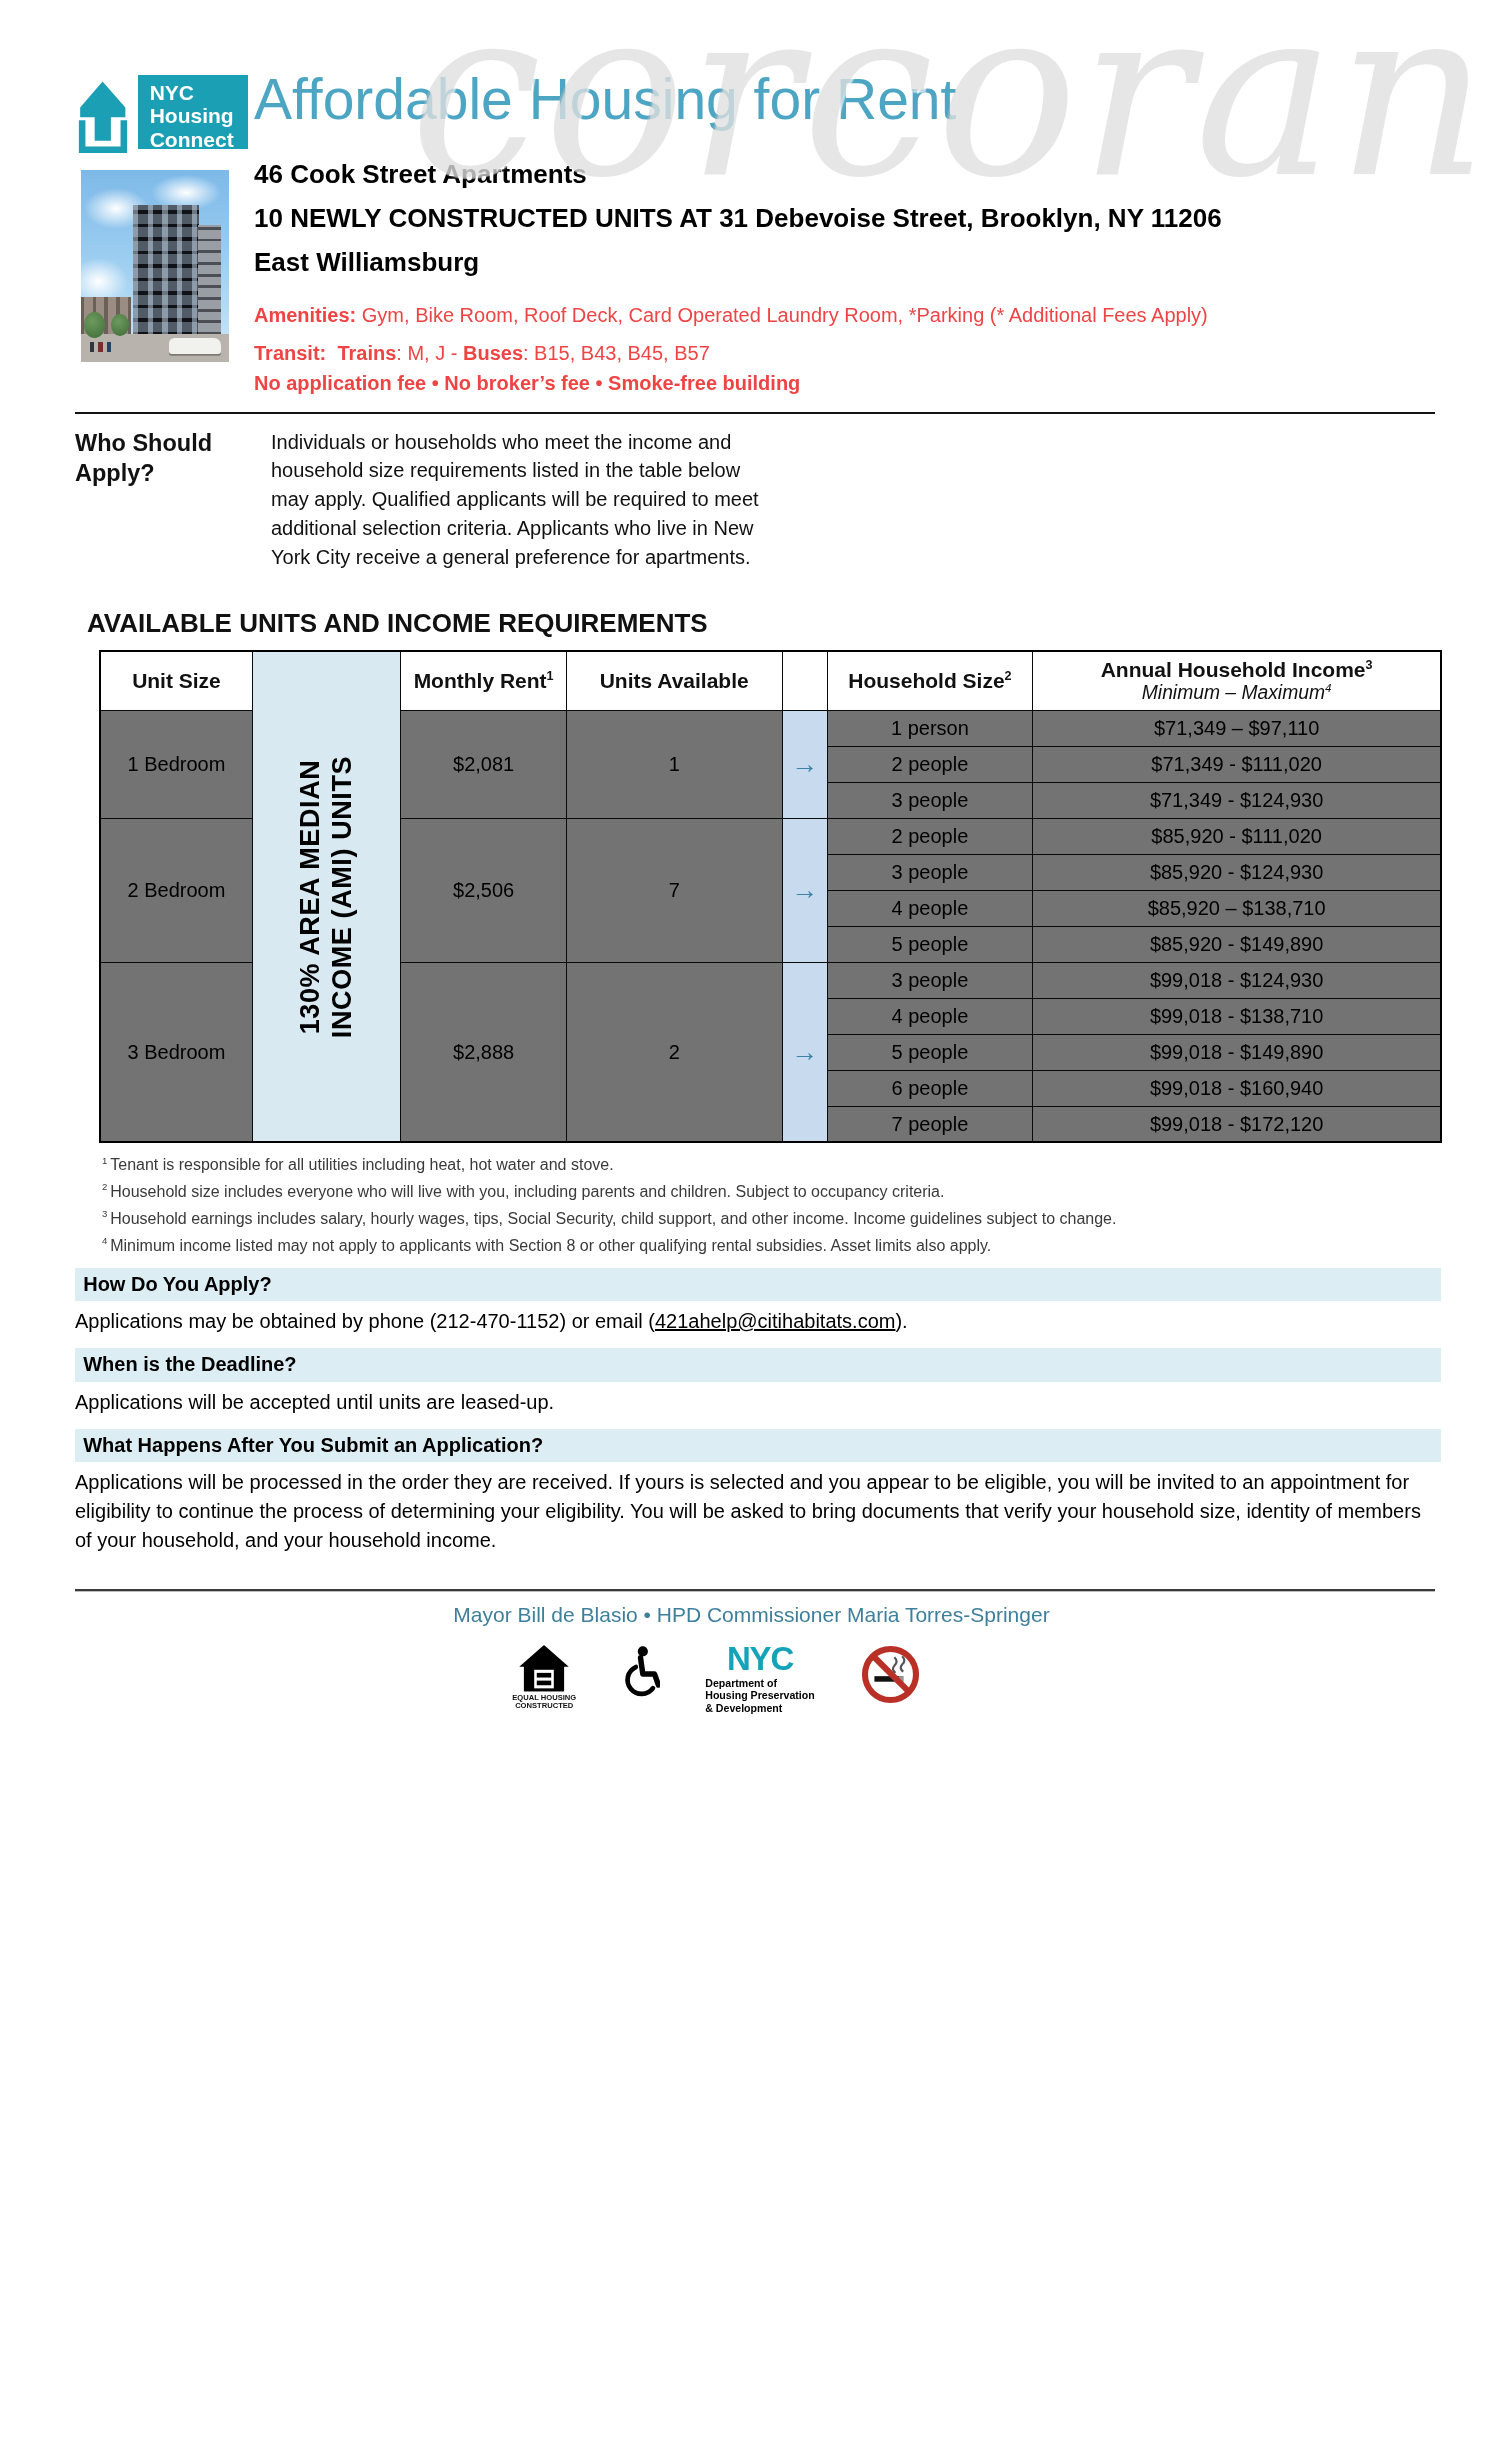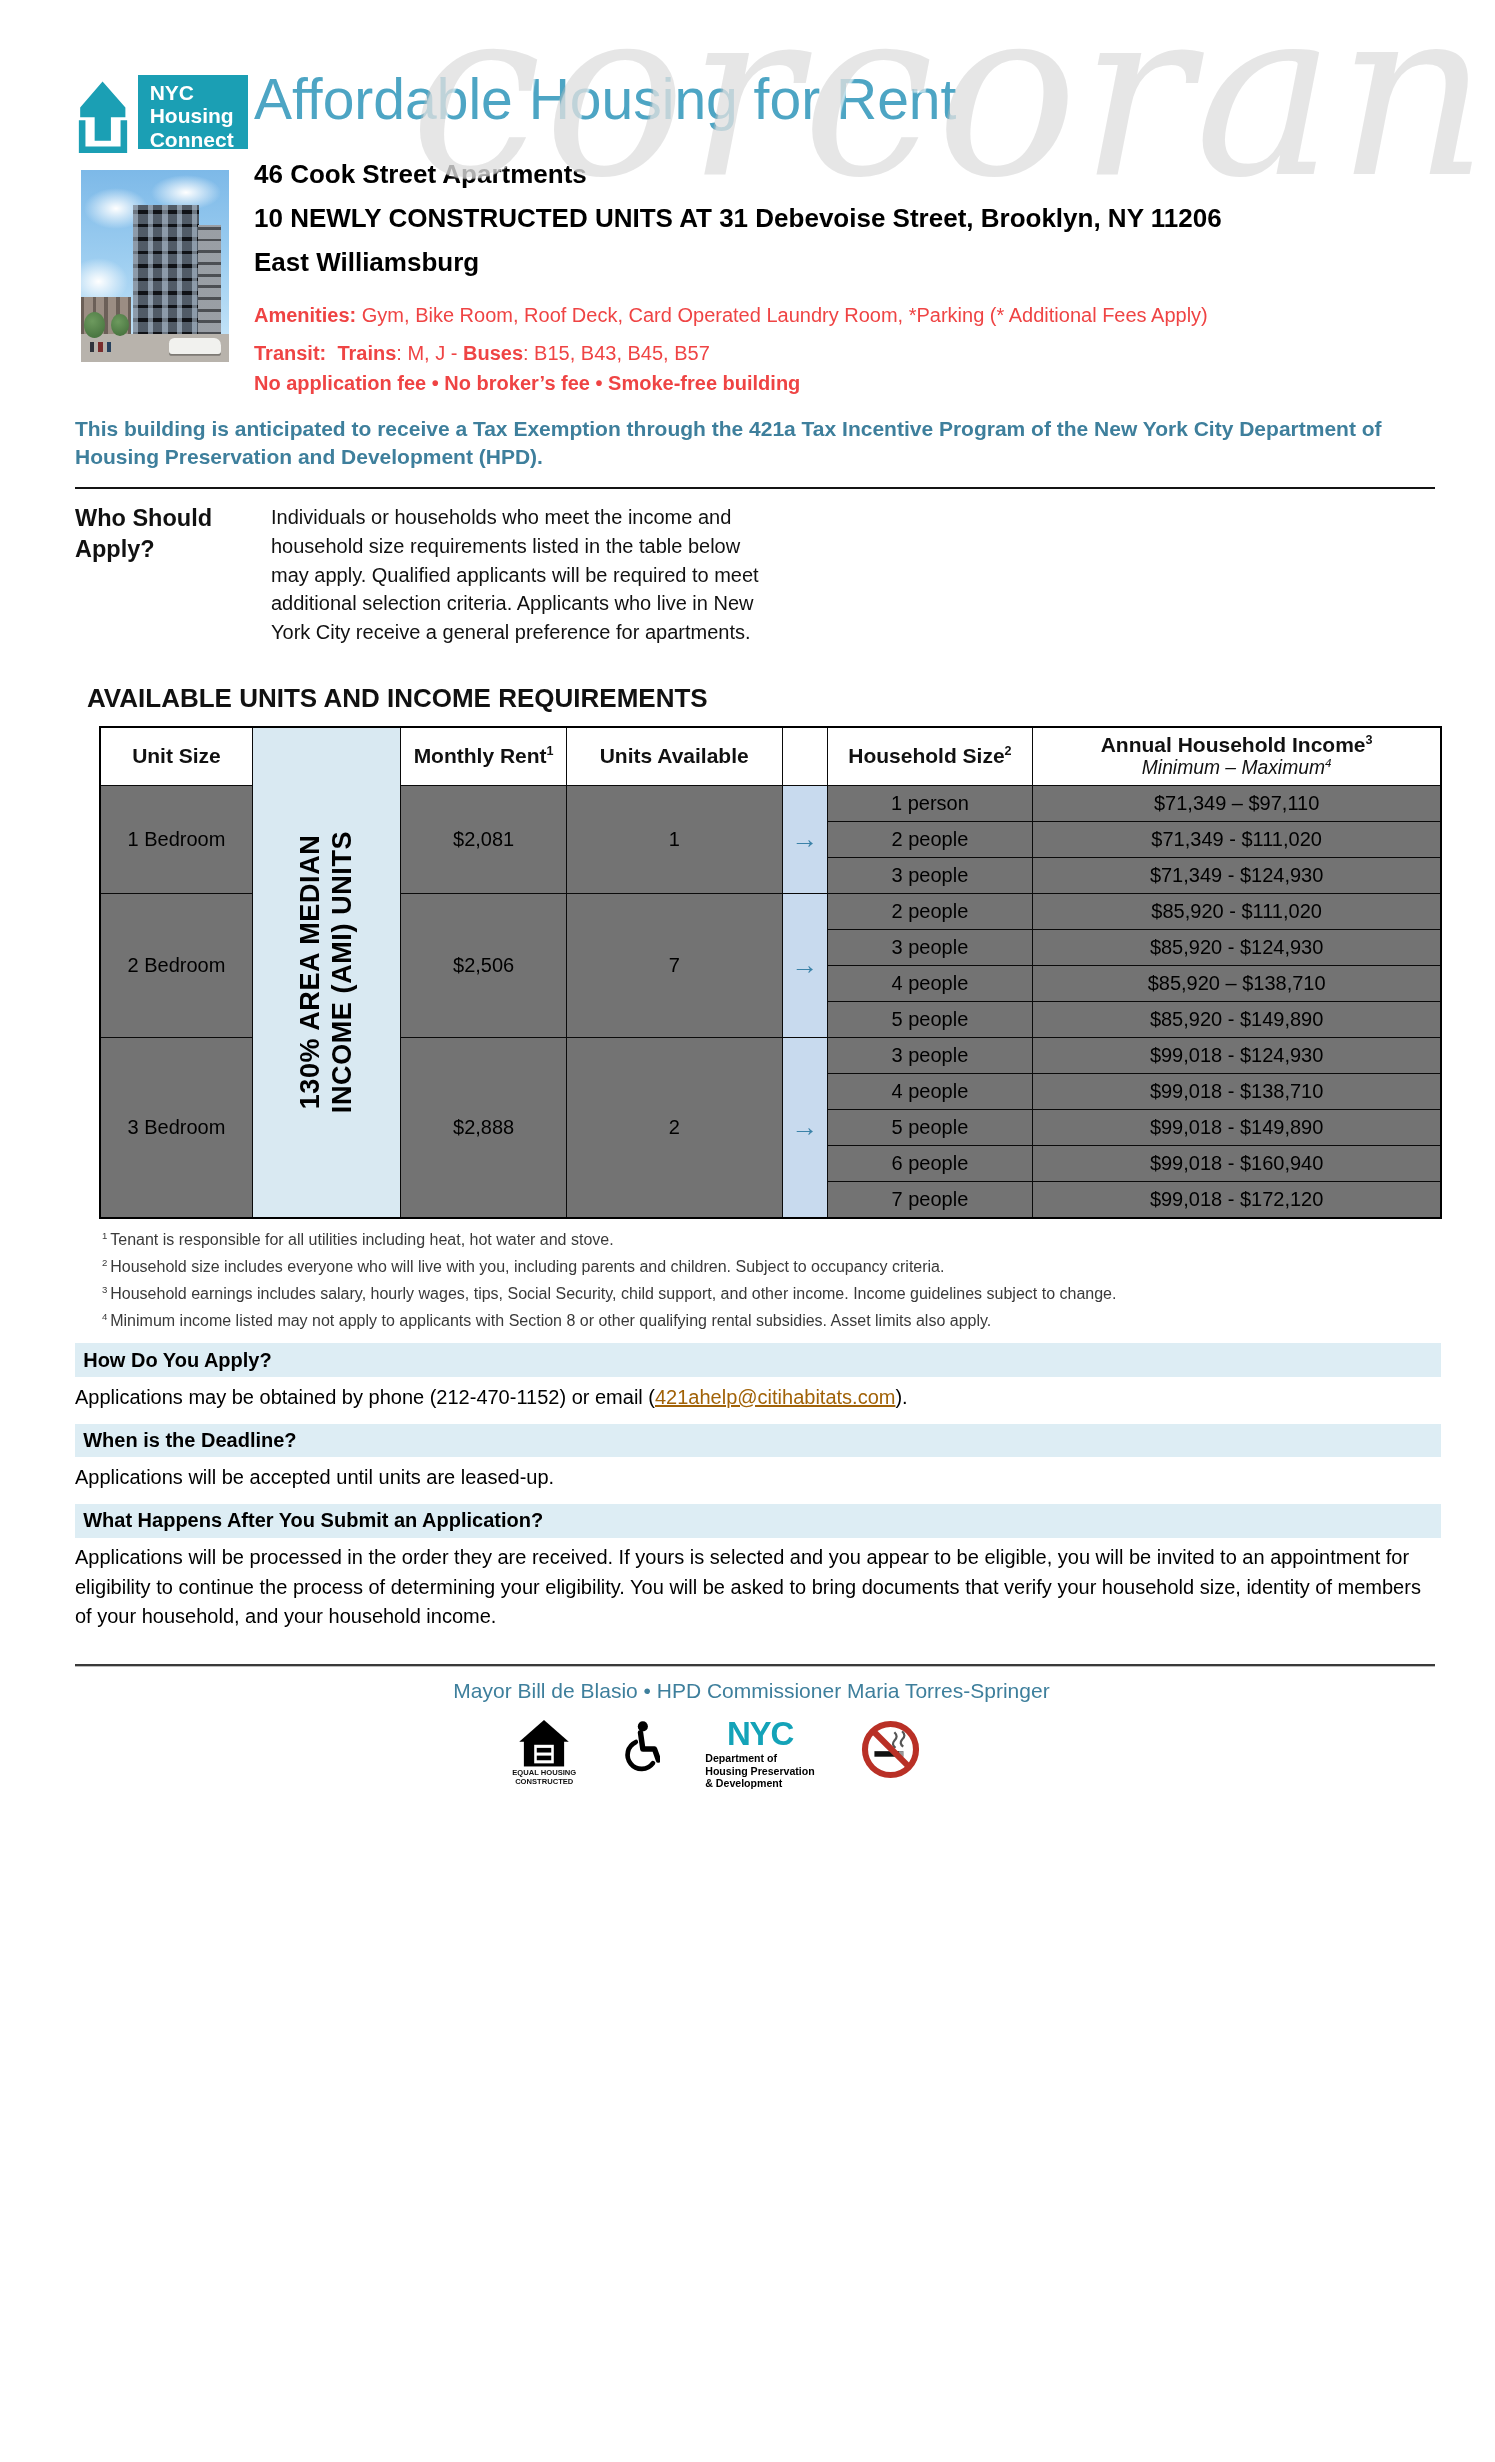--- a/index.html
+++ b/index.html
@@ -86,21 +86,21 @@
     width:487px; text-align:center; font-size:27px; font-weight:bold; color:#000; line-height:1.18; letter-spacing:0.6px;
   }
   
   .footnotes { margin:10.6px 0 0 94px; width:1337px; font-size:16px; color:#3a3a3a; }
   .fn { margin-bottom:5.3px; line-height:1.35; }
   .fn sup { margin-right:2.9px; }
   
   .sections { margin-left:67px; width:1366px; }
   .band { background:#ddedf4; font-size:20px; font-weight:bold; color:#000; padding:5.3px 8.2px; margin-top:11.7px; }
   .section-body { font-size:20px; line-height:1.46; margin-top:5.9px; color:#000; }
-  a.mail { color:#a16207; text-decoration:underline; }
+  a.mail { color:#000000; text-decoration:underline; }
   
   .footer-rule { margin:33px 0 0 67px; width:1360px; border:none; border-top:2.3px solid #3a3a3a; border-bottom:1.2px solid #bbb; }
   .mayor { text-align:center; font-size:21px; color:#3e7f9c; margin-top:11.7px; }
   .logos { display:flex; justify-content:center; align-items:flex-start; gap:45px; margin-top:16.4px; transform:translateX(-35px); }
   .logo-item { display:flex; flex-direction:column; align-items:center; }
   .eho-caption { font-size:7.6px; font-weight:bold; line-height:1.1; text-align:center; letter-spacing:0; margin-top:1.2px; }
   .nyc-word { font-size:33px; font-weight:900; color:#14a3b8; letter-spacing:-1.2px; line-height:0.9; font-family:"Liberation Sans", sans-serif; }
   .hpd-lines { font-size:10.6px; font-weight:bold; color:#000; line-height:1.18; margin-top:3.5px; }
 </style>
 </head>
@@ -144,21 +144,20 @@
       <div class="sub units">10 NEWLY CONSTRUCTED UNITS AT 31 Debevoise Street, Brooklyn, NY 11206</div>
       <div class="sub hood">East Williamsburg</div>
       <div class="meta amenities"><b>Amenities:</b><span> Gym, Bike Room, Roof Deck, Card Operated Laundry Room, *Parking (* Additional Fees Apply)</span></div>
       <div class="meta transit"><b>Transit:</b>&nbsp;&nbsp;<b>Trains</b><span>: M, J - </span> <b>Buses</b><span>: B15, B43, B45, B57</span></div>
       <div class="meta fees">No application fee • No broker’s fee • Smoke-free building</div>
     </div>
 
     <div class="watermark">corcoran</div>
   </div>
 
-  <p class="notice">This building is anticipated to receive a Tax Exemption through the 421a Tax Incentive Program of the New York City Department of Housing Preservation and Development (HPD).</p>
   <hr class="rule1">
 
   <div class="who-row">
     <div class="who-label">Who Should Apply?</div>
     <div class="who-text">Individuals or households who meet the income and household size requirements listed in the table below may apply. Qualified applicants will be required to meet additional selection criteria. Applicants who live in New York City receive a general preference for apartments.</div>
   </div>
 
   <h2 class="table-title">AVAILABLE UNITS AND INCOME REQUIREMENTS</h2>
 
   <table class="units">

